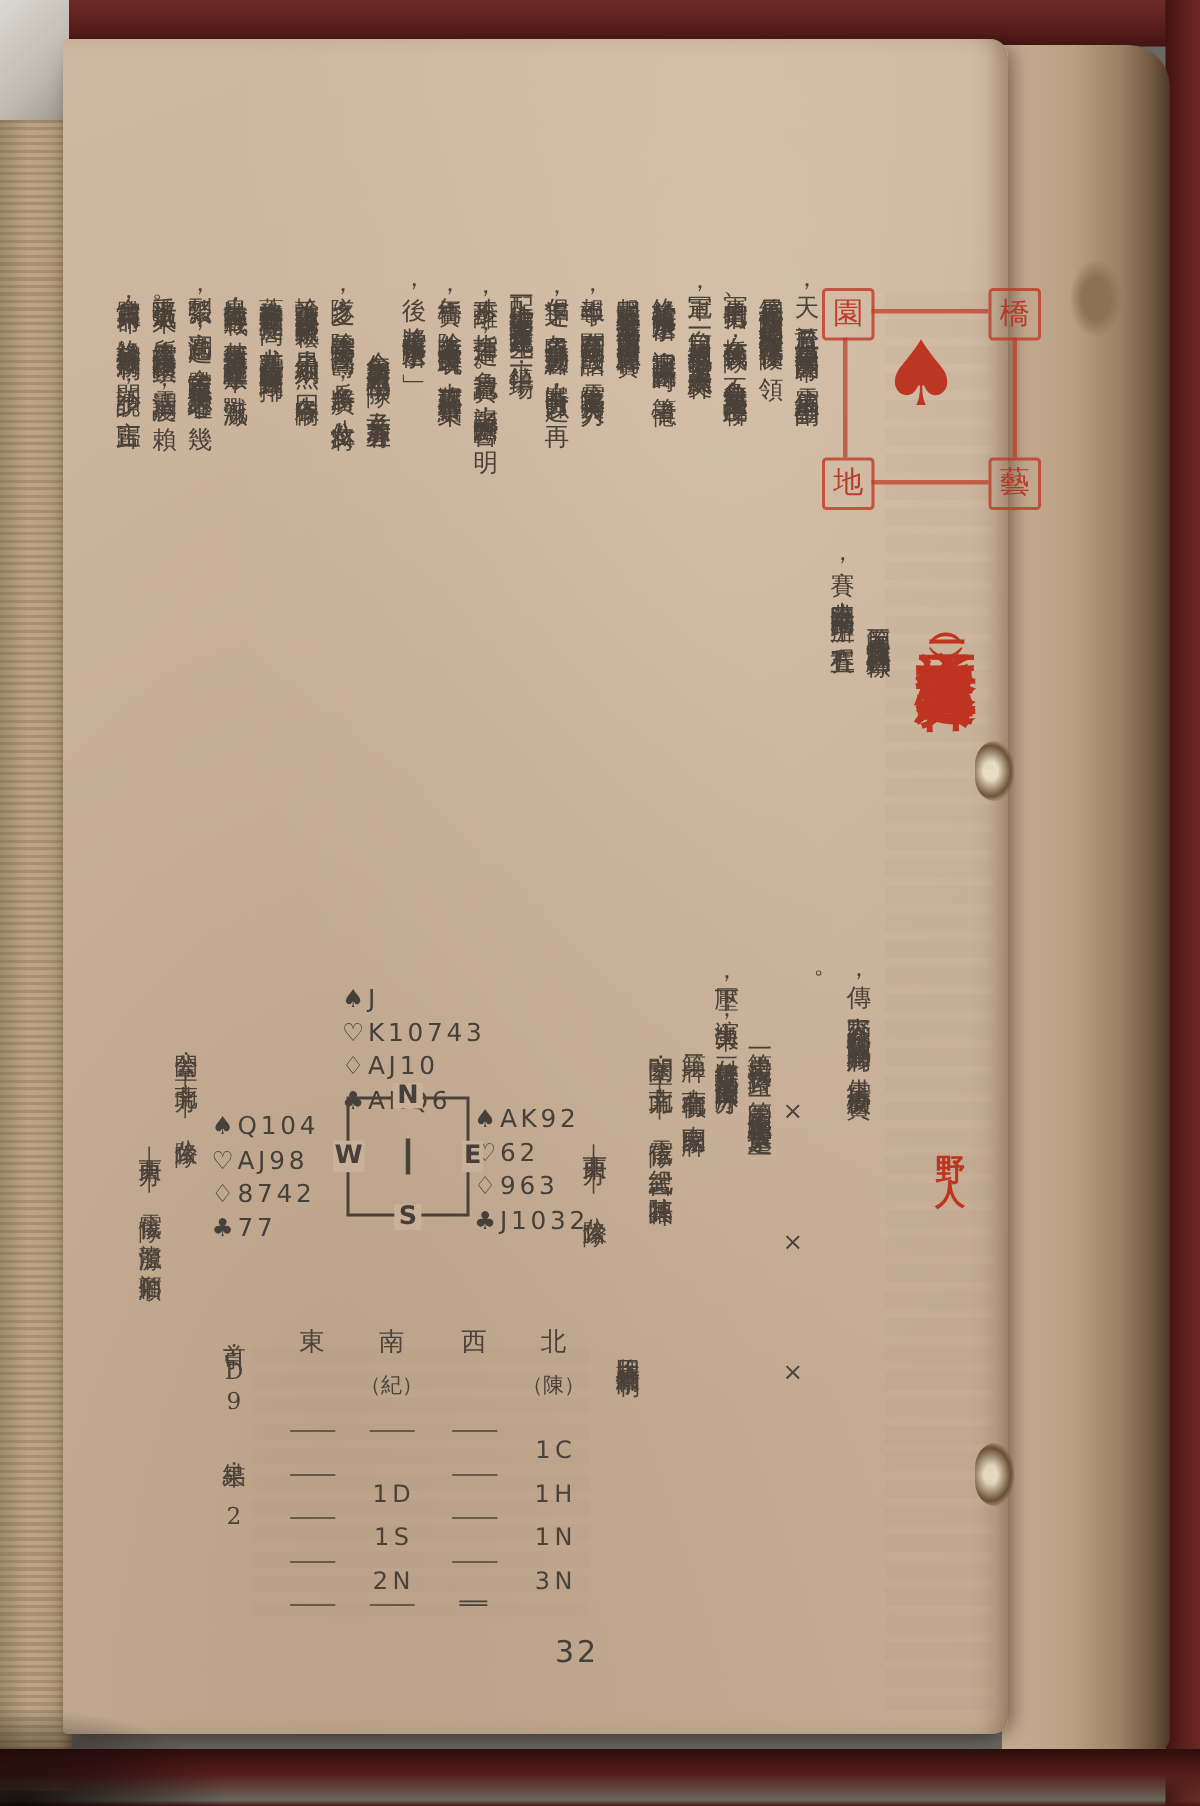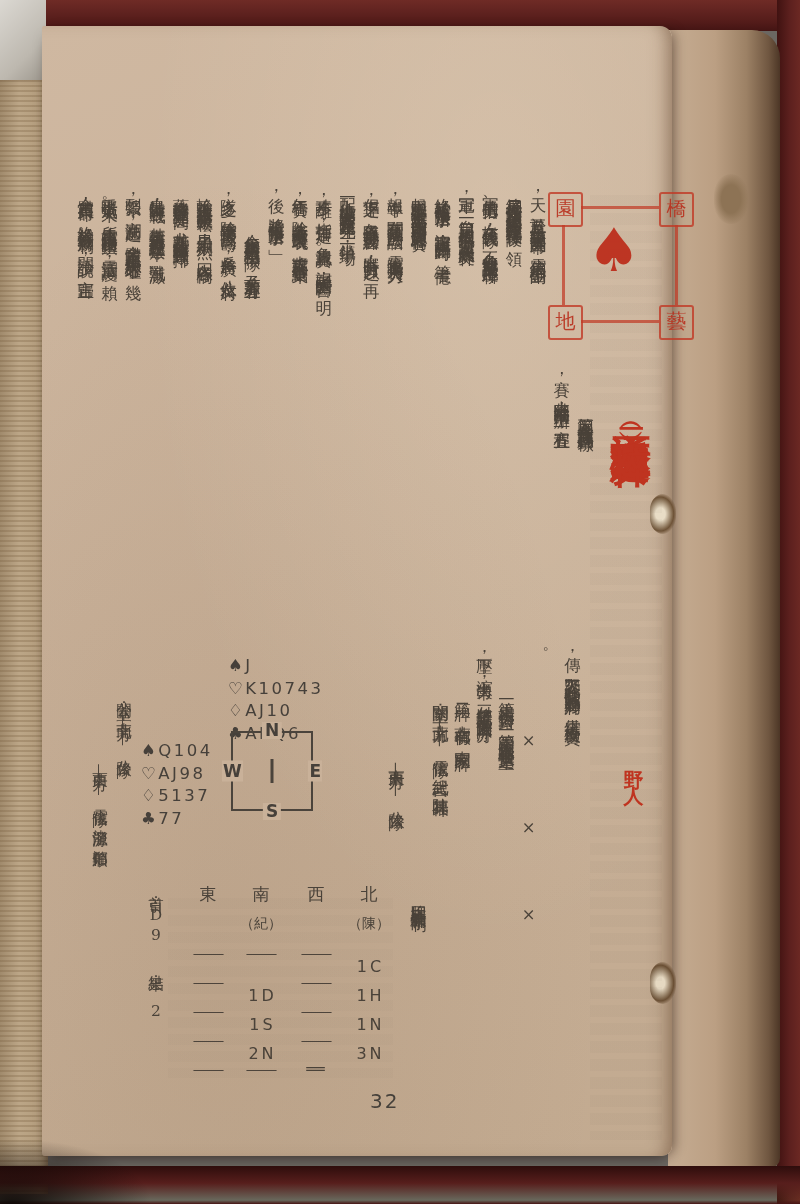--- a/index.html
+++ b/index.html
@@ -187,22 +187,28 @@
 
   <div class="hand" id="hand-n">
     <div>♠J</div>
     <div>♡K10743</div>
     <div>♢AJ10</div>
     <div>♣AKQ6</div>
   </div>
   <div class="hand" id="hand-w">
     <div>♠Q104</div>
     <div>♡AJ98</div>
-    <div>♢5137</div>
+    <div>♢8742</div>
     <div>♣77</div>
+  </div>
+  <div class="hand" id="hand-e">
+    <div>♠AK92</div>
+    <div>♡62</div>
+    <div>♢963</div>
+    <div>♣J1032</div>
   </div>
   <div id="compass">
     <span class="c-lbl c-n">N</span>
     <span class="c-lbl c-s">S</span>
     <span class="c-lbl c-w">W</span>
     <span class="c-lbl c-e">E</span>
     <span class="c-bar"></span>
   </div>
 
   <div id="auction">

